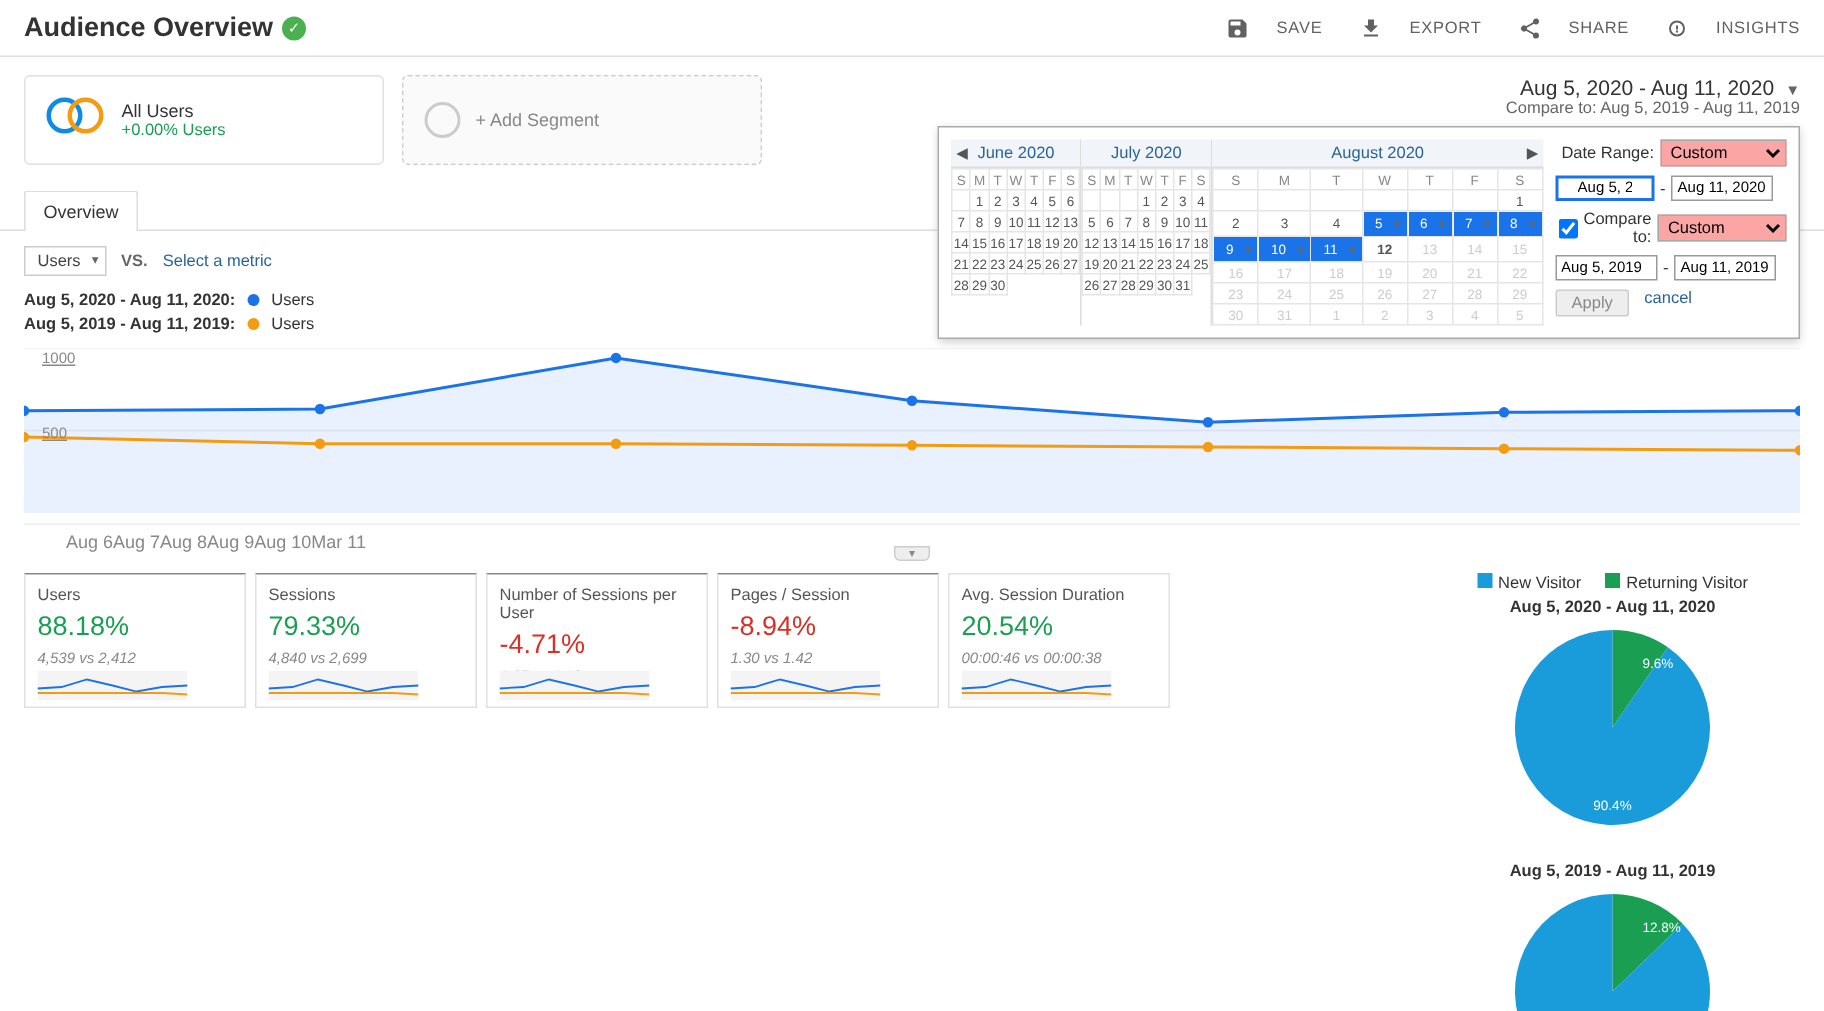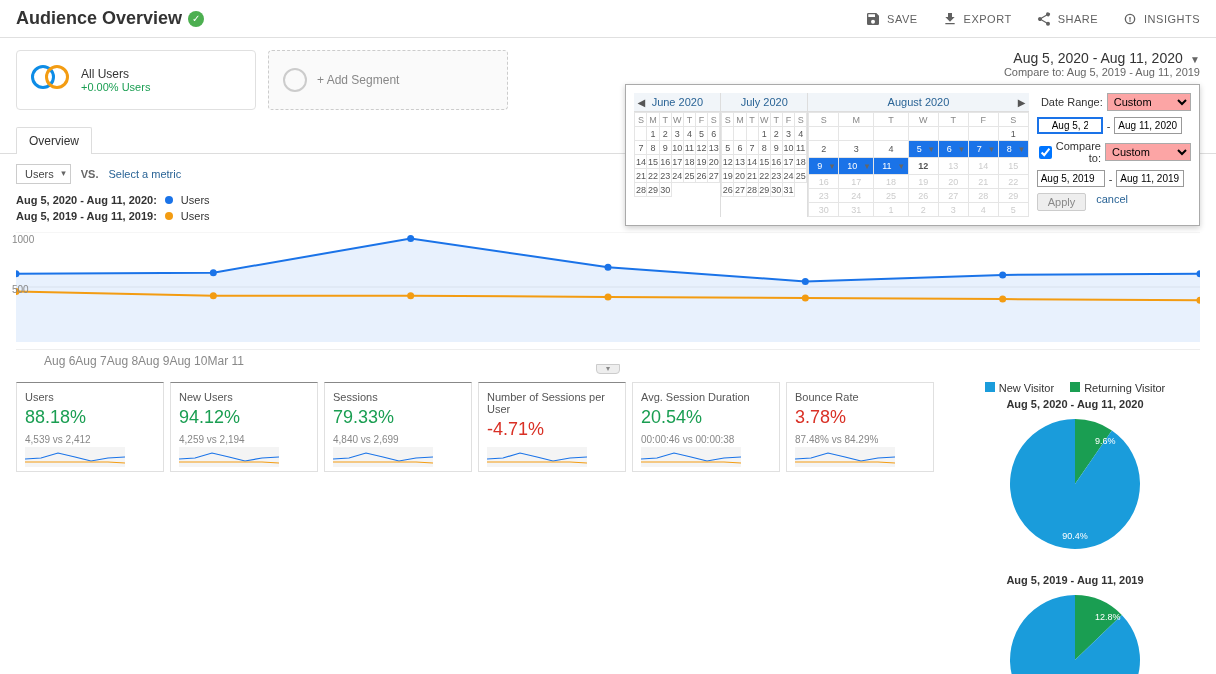--- a/index.html
+++ b/index.html
@@ -2,21 +2,21 @@
 <html><head>
 <meta charset="utf-8">
 <style>
 * { box-sizing: border-box; margin: 0; padding: 0; }
 body { font-family: Arial, Helvetica, sans-serif; font-size: 12px; color: #333; background: #fff; width: 1216px; }
 .topbar { display: flex; align-items: center; padding: 8px 16px; border-bottom: 1px solid #e0e0e0; }
 .title-wrap { display: flex; align-items: center; gap: 6px; }
 .title { font-size: 18px; font-weight: 600; color: #333; }
 .badge { display: inline-flex; align-items: center; justify-content: center; width: 16px; height: 16px; border-radius: 50%; background: #4caf50; color: #fff; font-size: 10px; }
 .top-actions { margin-left: auto; display: flex; gap: 24px; }
-.top-action { display: flex; align-items: center; gap: 6px; color: #616161; font-size: 11px; letter-spacing: 0.5px; cursor: pointer; }
+.top-action { display: flex; align-items: center; gap: 18px; color: #616161; font-size: 11px; letter-spacing: 0.5px; cursor: pointer; }
 .top-action svg { width: 16px; height: 16px; fill: #616161; }
 
 .row1 { display: flex; align-items: flex-start; padding: 12px 16px 0; gap: 12px; }
 .seg-card { border: 1px solid #e0e0e0; border-radius: 4px; padding: 10px 14px; display: flex; align-items: center; gap: 10px; background: #fff; width: 240px; height: 60px; }
 .seg-circles { width: 40px; height: 40px; position: relative; }
 .seg-circles .c1 { position: absolute; left: 0; top: 5px; width: 24px; height: 24px; border: 3px solid #0d8ce6; border-radius: 50%; }
 .seg-circles .c2 { position: absolute; left: 14px; top: 5px; width: 24px; height: 24px; border: 3px solid #f39c12; border-radius: 50%; }
 .seg-text .t1 { font-size: 12px; color: #333; }
 .seg-text .t2 { font-size: 11px; color: #1a9e52; }
 .add-seg { border: 1px dashed #ccc; background: #fafafa; width: 240px; height: 60px; display: flex; align-items: center; gap: 10px; padding: 10px 14px; color: #888; border-radius: 4px; }
@@ -61,34 +61,34 @@
 .vs { color: #666; font-weight: bold; }
 .metric-link { color: #2a6496; cursor: pointer; }
 
 .legend-rows { padding: 0 16px 6px; }
 .legend-row { display: flex; align-items: center; gap: 8px; font-size: 11px; margin: 4px 0; }
 .legend-row .dot { width: 8px; height: 8px; border-radius: 50%; }
 .legend-row .lbl { font-weight: 600; }
 
 .chart-wrap { padding: 0 16px 4px; position: relative; }
 .chart { width: 100%; height: 110px; }
-.ytick { position: absolute; left: 12px; font-size: 10px; color: #888; }
+.ytick { position: absolute; left: 28px; font-size: 10px; color: #888; text-decoration: underline; }
 .xticks { display: flex; justify-content: flex-start; padding: 0 16px; font-size: 12px; color: #888; border-top: 1px solid #eee; margin: 0 16px; padding-top: 4px; }
 .xticks span:first-child { visibility: hidden; }
 .handle { width: 24px; height: 10px; background: #eee; border: 1px solid #ccc; border-radius: 0 0 4px 4px; margin: -4px auto 8px; cursor: pointer; font-size: 8px; text-align: center; line-height: 8px; color: #888; }
 
 .body-grid { display: flex; gap: 16px; padding: 0 16px; }
 .metrics { flex: 1; display: grid; grid-template-columns: repeat(6, 1fr); gap: 6px; }
 .mcard { border: 1px solid #e0e0e0; padding: 8px; height: 90px; position: relative; overflow: hidden; }
 .mcard.top { border-top: 1px solid #888; }
 .mcard .mlabel { font-size: 11px; color: #555; margin-bottom: 4px; }
 .mcard .mpct { font-size: 18px; font-weight: 500; }
 .mcard .mpct.pos { color: #1a9e52; }
 .mcard .mpct.neg { color: #d93025; }
-.mcard .mdet { font-size: 10px; color: #888; margin-top: 6px; }
+.mcard .mdet { font-size: 10px; color: #888; margin-top: 6px; font-style: italic; }
 .mcard .spark { position: absolute; bottom: 4px; left: 8px; right: 8px; height: 20px; }
 
 .pies { width: 250px; }
 .pie-legend { display: flex; justify-content: center; gap: 16px; font-size: 11px; margin-bottom: 4px; }
 .pie-legend .sq { width: 10px; height: 10px; display: inline-block; margin-right: 4px; }
 .pie-title { text-align: center; font-size: 11px; font-weight: 600; margin: 4px 0; }
 .pie { margin: 4px auto 10px; display: block; }
 </style>
 </head>
 <body>
@@ -443,63 +443,53 @@
         <div class="mlabel">Users</div>
         <div class="mpct pos">88.18%</div>
         <div class="mdet">4,539 vs 2,412</div>
         <svg class="spark" viewBox="0 0 100 20" preserveAspectRatio="none">
           <rect x="0" y="0" width="100" height="20" fill="#f4f4f4"></rect>
           <polyline points="0,12 16,11 33,6 50,10 66,14 83,11 100,10" fill="none" stroke="#1a73e8" stroke-width="1.2"></polyline>
           <polyline points="0,15 16,15 33,15 50,15 66,15 83,15 100,16" fill="none" stroke="#f39c12" stroke-width="1.2"></polyline>
         </svg>
       </div>
       <div class="mcard top">
-        <div class="mlabel">New Users</div>
-        <div class="mpct pos">94.12%</div>
-        <div class="mdet">4,259 vs 2,194</div>
-        <svg class="spark" viewBox="0 0 100 20" preserveAspectRatio="none">
-          <rect x="0" y="0" width="100" height="20" fill="#f4f4f4"></rect>
-          <polyline points="0,12 16,11 33,6 50,10 66,14 83,11 100,10" fill="none" stroke="#1a73e8" stroke-width="1.2"></polyline>
-          <polyline points="0,15 16,15 33,15 50,15 66,15 83,15 100,16" fill="none" stroke="#f39c12" stroke-width="1.2"></polyline>
-        </svg>
-      </div>
-      <div class="mcard top">
         <div class="mlabel">Sessions</div>
         <div class="mpct pos">79.33%</div>
         <div class="mdet">4,840 vs 2,699</div>
         <svg class="spark" viewBox="0 0 100 20" preserveAspectRatio="none">
           <rect x="0" y="0" width="100" height="20" fill="#f4f4f4"></rect>
           <polyline points="0,12 16,11 33,6 50,10 66,14 83,11 100,10" fill="none" stroke="#1a73e8" stroke-width="1.2"></polyline>
           <polyline points="0,15 16,15 33,15 50,15 66,15 83,15 100,16" fill="none" stroke="#f39c12" stroke-width="1.2"></polyline>
         </svg>
       </div>
       <div class="mcard top">
         <div class="mlabel">Number of Sessions per User</div>
         <div class="mpct neg">-4.71%</div>
         <div class="mdet">1.07 vs 1.12</div>
         <svg class="spark" viewBox="0 0 100 20" preserveAspectRatio="none">
           <rect x="0" y="0" width="100" height="20" fill="#f4f4f4"></rect>
           <polyline points="0,12 16,11 33,6 50,10 66,14 83,11 100,10" fill="none" stroke="#1a73e8" stroke-width="1.2"></polyline>
           <polyline points="0,15 16,15 33,15 50,15 66,15 83,15 100,16" fill="none" stroke="#f39c12" stroke-width="1.2"></polyline>
         </svg>
       </div>
+      <div class="mcard top">
+        <div class="mlabel">Pages / Session</div>
+        <div class="mpct neg">-8.94%</div>
+        <div class="mdet">1.30 vs 1.42</div>
+        <svg class="spark" viewBox="0 0 100 20" preserveAspectRatio="none">
+          <rect x="0" y="0" width="100" height="20" fill="#f4f4f4"></rect>
+          <polyline points="0,12 16,11 33,6 50,10 66,14 83,11 100,10" fill="none" stroke="#1a73e8" stroke-width="1.2"></polyline>
+          <polyline points="0,15 16,15 33,15 50,15 66,15 83,15 100,16" fill="none" stroke="#f39c12" stroke-width="1.2"></polyline>
+        </svg>
+      </div>
       <div class="mcard">
         <div class="mlabel">Avg. Session Duration</div>
         <div class="mpct pos">20.54%</div>
         <div class="mdet">00:00:46 vs 00:00:38</div>
-        <svg class="spark" viewBox="0 0 100 20" preserveAspectRatio="none">
-          <rect x="0" y="0" width="100" height="20" fill="#f4f4f4"></rect>
-          <polyline points="0,12 16,11 33,6 50,10 66,14 83,11 100,10" fill="none" stroke="#1a73e8" stroke-width="1.2"></polyline>
-          <polyline points="0,15 16,15 33,15 50,15 66,15 83,15 100,16" fill="none" stroke="#f39c12" stroke-width="1.2"></polyline>
-        </svg>
-      </div>
-      <div class="mcard">
-        <div class="mlabel">Bounce Rate</div>
-        <div class="mpct neg">3.78%</div>
-        <div class="mdet">87.48% vs 84.29%</div>
         <svg class="spark" viewBox="0 0 100 20" preserveAspectRatio="none">
           <rect x="0" y="0" width="100" height="20" fill="#f4f4f4"></rect>
           <polyline points="0,12 16,11 33,6 50,10 66,14 83,11 100,10" fill="none" stroke="#1a73e8" stroke-width="1.2"></polyline>
           <polyline points="0,15 16,15 33,15 50,15 66,15 83,15 100,16" fill="none" stroke="#f39c12" stroke-width="1.2"></polyline>
         </svg>
       </div>
       <div></div>
       <div></div>
       <div></div>
       <div></div>

